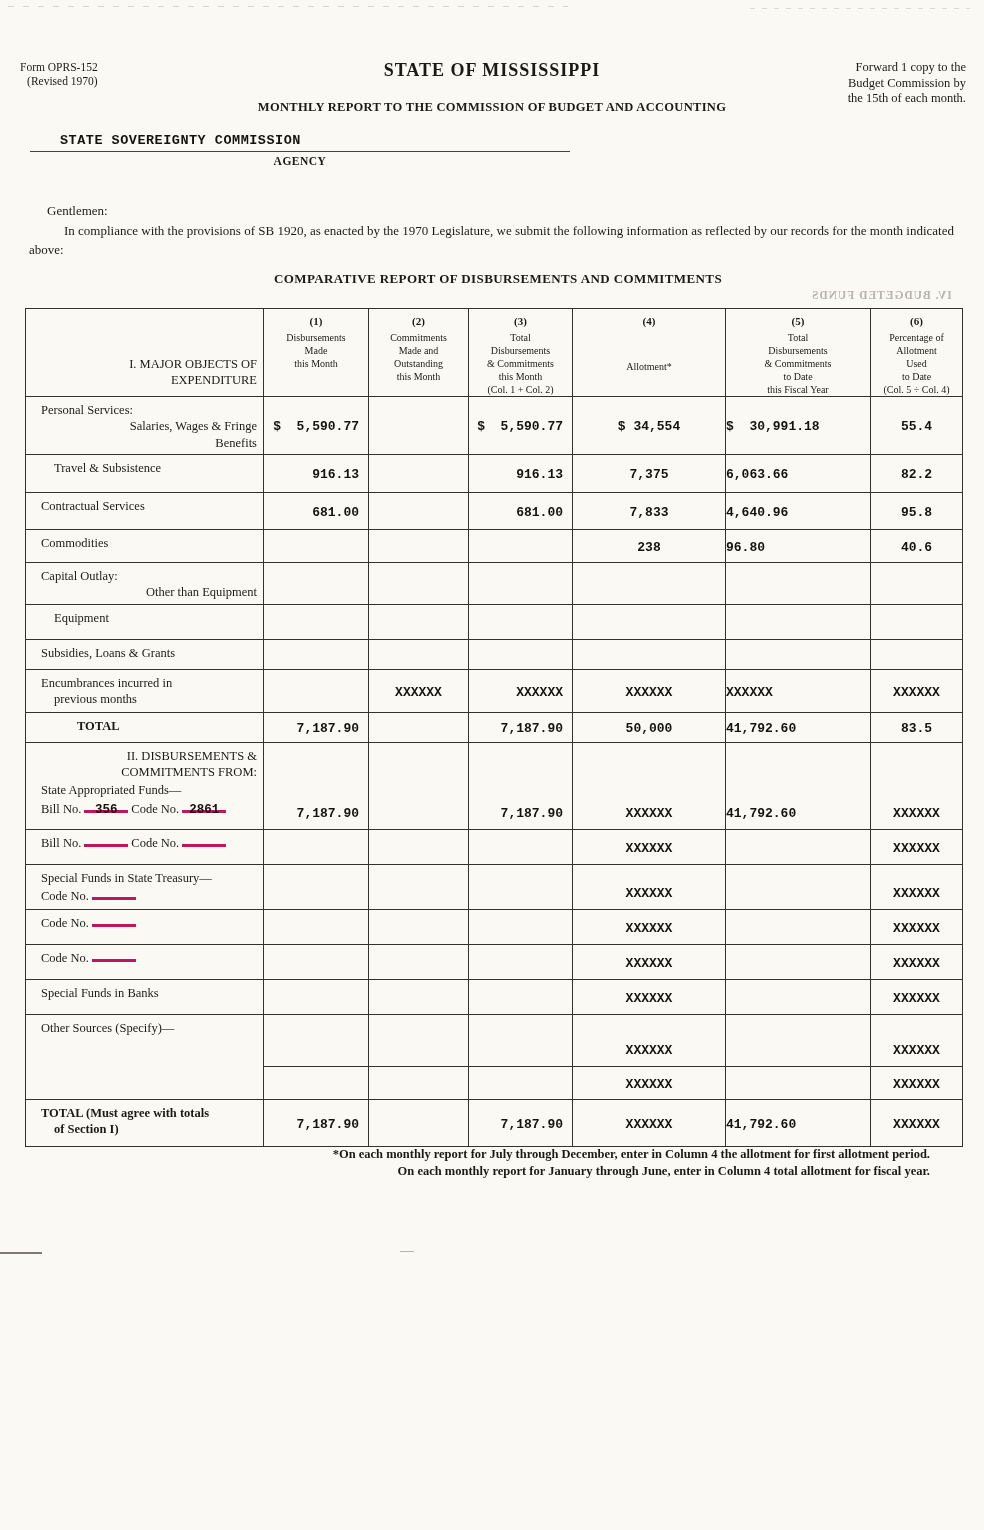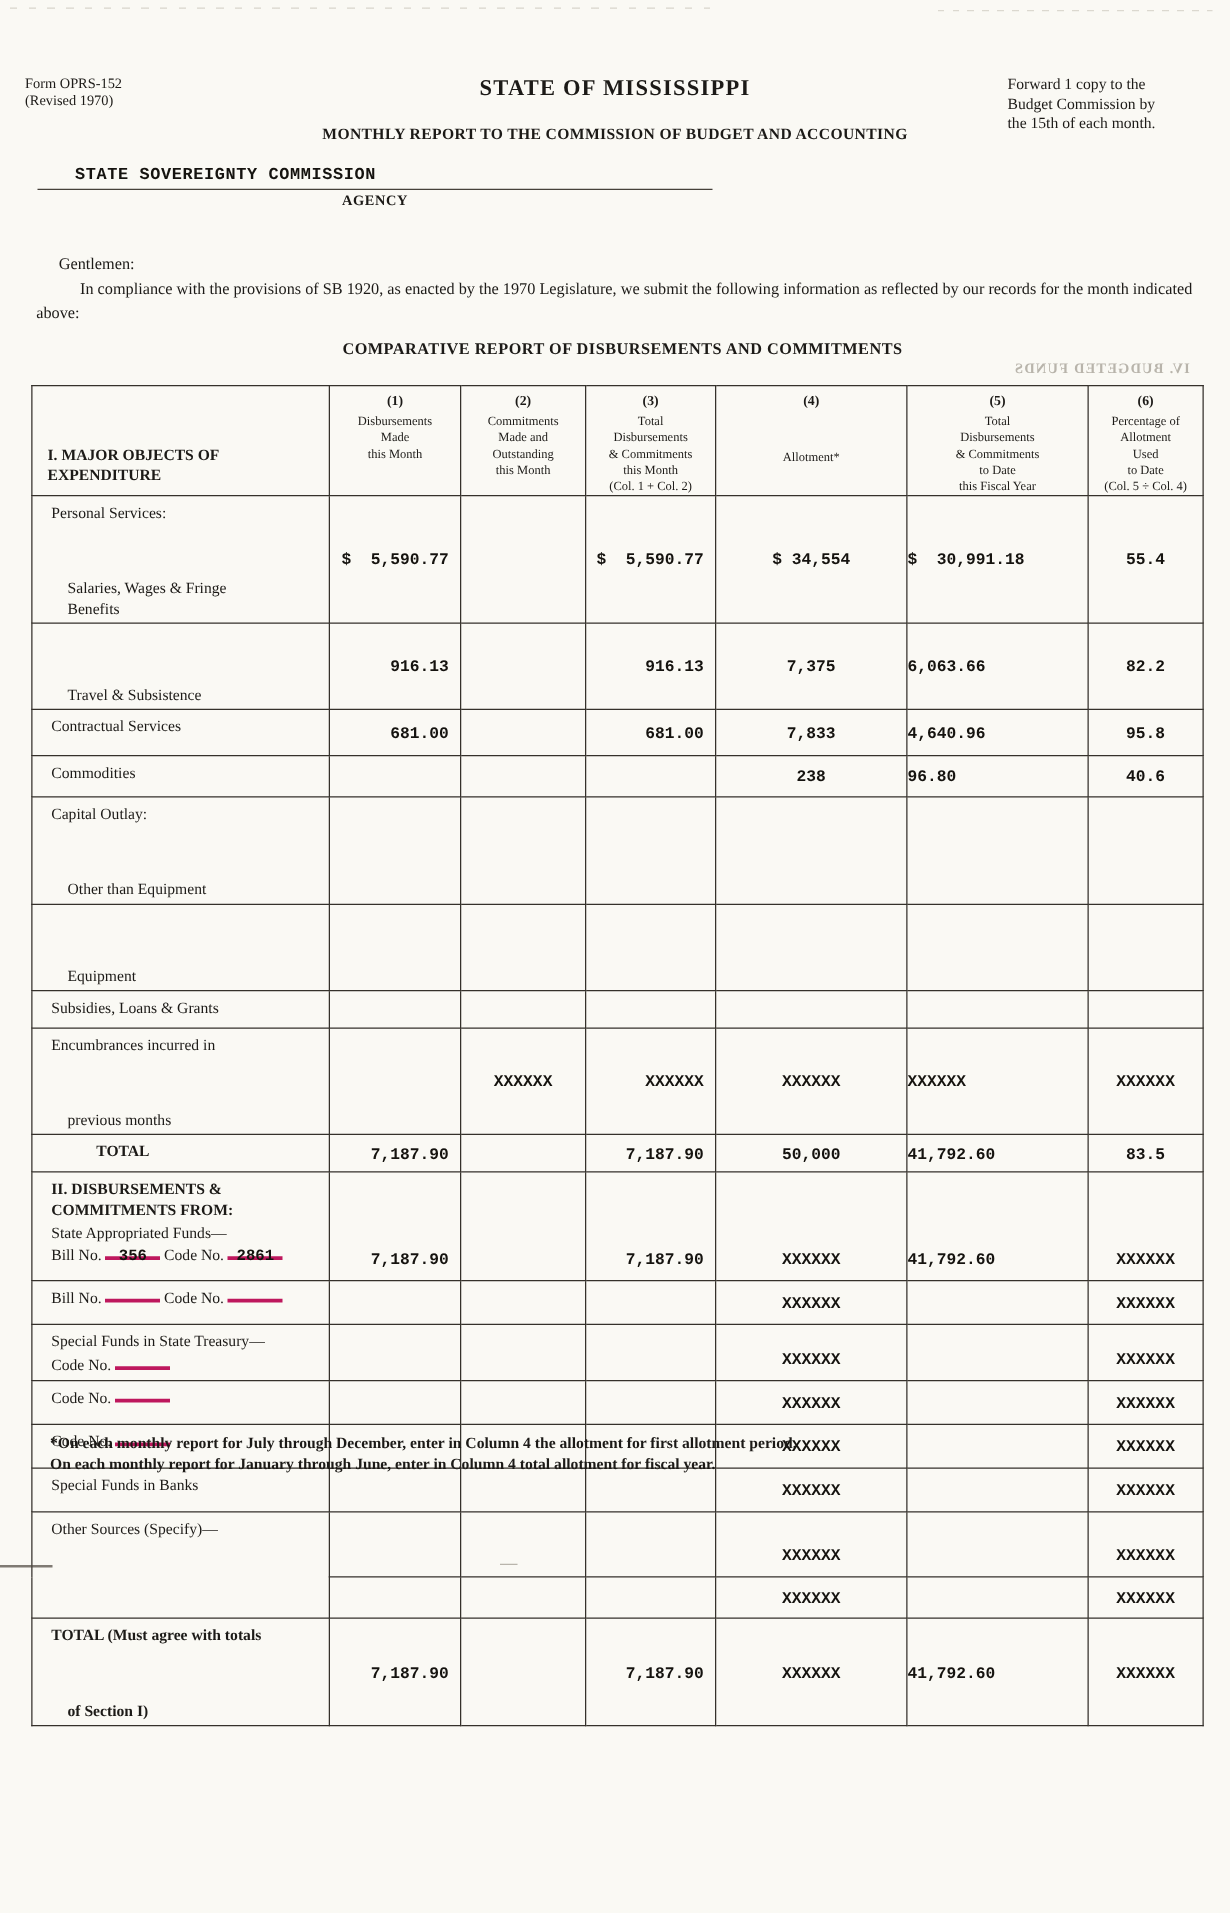--- a/index.html
+++ b/index.html
@@ -3,21 +3,21 @@
 <meta charset="utf-8">
 <style>
   * { margin:0; padding:0; box-sizing:border-box; }
   html,body { background:#e9e8e4; }
   .page {
     position:relative; width:984px; height:1530px;
     background:#faf9f4;
     font-family:"Liberation Serif", serif;
     color:#1c1a17; overflow:hidden;
   }
-  .pre { white-space:pre-line; }
+  .pre { white-space:pre-line;text-align:right; }
   .typed {
     font-family:"Liberation Mono","DejaVu Sans Mono",monospace;
     font-weight:700; color:#15130f; white-space:pre;
   }
 
   
   .form-id { position:absolute; left:20px; top:60px; font-size:11.5px; line-height:1.25; }
   .state-title { position:absolute; left:0; right:0; top:60px; text-align:center;
     font-size:18px; font-weight:700; letter-spacing:1px; }
   .forward-note { position:absolute; right:18px; top:60px; width:160px;
@@ -43,25 +43,25 @@
 
   
   .rt { position:absolute; left:25px; top:308px; width:937px;
     border-collapse:collapse; table-layout:fixed; }
   .rt th, .rt td { border:1px solid #35312b; }
   th.hc { vertical-align:top; padding-top:6px; font-weight:400; }
   .colnum { font-size:11px; font-weight:700; text-align:center; margin-bottom:4px; }
   .colhead { font-size:10px; line-height:1.3; text-align:center; }
   .colhead.low { margin-top:33px; }
   th.hl { vertical-align:bottom; text-align:left; padding:0 6px 8px 12px; }
-  .sec-title { font-size:12.5px; font-weight:700; line-height:1.3; }
+  .sec-title { font-size:12.5px; font-weight:400; line-height:1.3; }
 
   td.lc { vertical-align:top; text-align:left; font-size:12.5px;
     padding:5px 6px 3px 15px; line-height:1.3; }
-  .sub { margin-left:13px;margin-top:44px; }
+  .sub { margin-left:13px; }
   .ind-total { padding-left:36px; font-weight:700; }
   td.vb { vertical-align:bottom; padding-bottom:8px; }
   td.c1, td.c3 { text-align:right; padding-right:9px; }
   td.c5 { padding-right:25px; }
   td.c2, td.c4, td.c6 { text-align:center; }
   td .typed { font-size:13px; }
 
   .h85{height:85px}.h52{height:52px}.h38{height:38px}.h37{height:37px}
   .h33{height:33px}.h42{height:42px}.h35{height:35px}.h30{height:30px}
   .h43{height:43px}.h87{height:87px}.h45{height:45px}.h47{height:47px}

